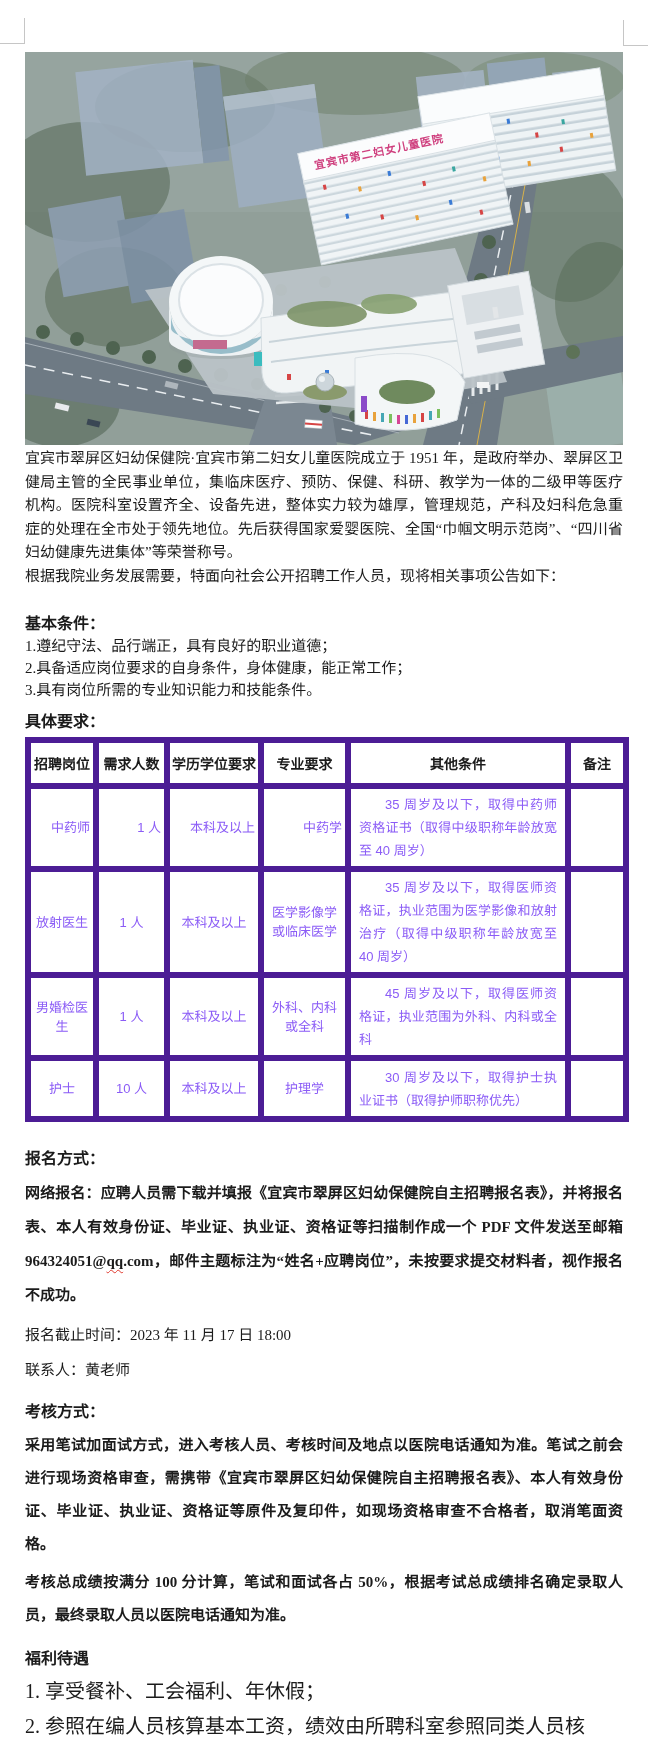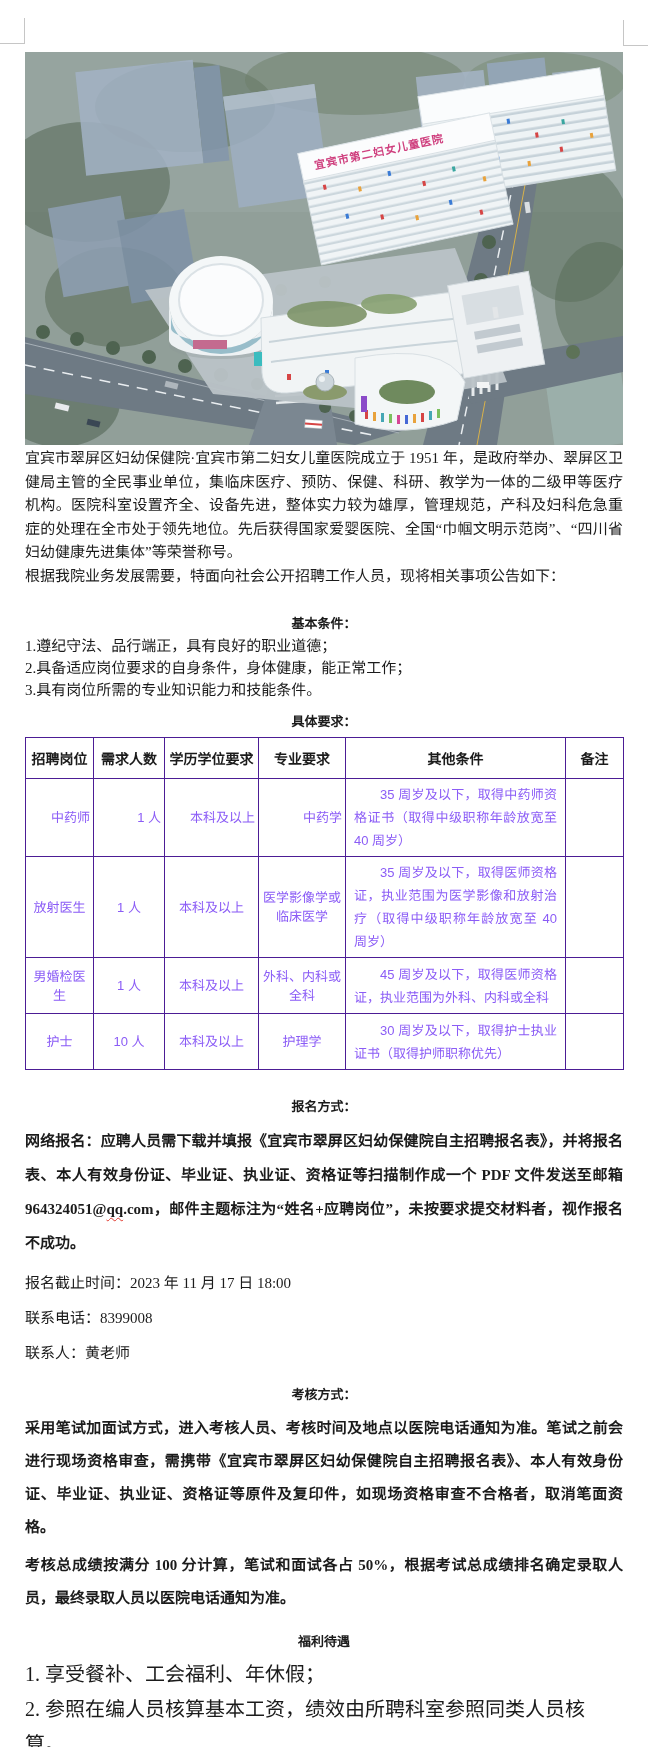--- a/index.html
+++ b/index.html
@@ -8,27 +8,27 @@
     font-family:"Liberation Serif","DejaVu Serif",serif;color:#1b1b1b;
   }
   .crop-mark{position:absolute;}
   .crop-mark.left{left:0;top:18px;width:24px;height:25px;border-right:1px solid #c6c6c6;border-bottom:1px solid #c6c6c6;}
   .crop-mark.right{right:24px;top:20px;width:25px;height:25px;border-left:1px solid #c6c6c6;border-bottom:1px solid #c6c6c6;transform:translateX(25px);}
   .content{padding:0 25px;}
   .hero{display:block;margin-top:52px;width:598px;height:393px;}
   .intro{margin-top:2px;}
   p{margin:0;}
   .body-p{font-size:15px;line-height:23.5px;text-align:justify;}
-  .sec-heading{font-weight:bold;font-size:13px;line-height:23px;text-align:center;}
+  .sec-heading{font-weight:bold;font-size:16px;line-height:23px;}
   .basic-heading{margin-top:24px;}
   .basic-item{font-size:15px;line-height:22px;text-align:justify;}
   .req-heading{margin-top:9px;}
   table.req{border-collapse:collapse;width:100%;margin-top:4px;table-layout:fixed;
     font-family:"Liberation Sans","DejaVu Sans",sans-serif;}
-  table.req th,table.req td{border:1px solid #4c1d95;vertical-align:middle;}
+  table.req th,table.req td{border:6px solid #4c1d95;vertical-align:middle;}
   table.req th{font-family:"Liberation Serif","DejaVu Serif",serif;font-size:14px;font-weight:bold;height:36px;text-align:center;padding:2px;}
   table.req td{font-size:13px;line-height:19px;text-align:center;padding:4px 3px;color:#8b5cf6;}
   table.req td.other{text-align:justify;text-indent:2em;line-height:23px;padding:4px 8px;}
   tr.r1 td{height:48px;text-align:right;}
   tr.r2 td{height:73px;}
   tr.r3 td{height:47px;}
   tr.r4 td{height:47px;}
   .signup-heading{margin-top:25px;}
   .wide-p{font-size:15px;line-height:34px;text-align:justify;margin-top:6px;font-weight:bold;}
   .contact-line{font-size:15px;line-height:35px;}
@@ -315,21 +315,20 @@
         </tr>
       </tbody>
     </table>
   </div>
 
   <div>
     <p class="sec-heading signup-heading">报名方式：</p>
     <p class="wide-p"><span>网络报名：应聘人员需下载并填报《宜宾市翠屏区妇幼保健院自主招聘报名表》，并将报名表、本人有效身份证、毕业证、执业证、资格证等扫描制作成一个 PDF 文件发送至邮箱 </span><span>964324051@</span><span class="flagged">qq</span><span>.com</span><span>，邮件主题标注为“姓名+应聘岗位”，未按要求提交材料者，视作报名不成功。</span></p>
     <div class="contact-block">
       <p class="contact-line">报名截止时间：2023 年 11 月 17 日 18:00</p>
-      <p class="contact-line">联系电话：8399008</p>
       <p class="contact-line">联系人：黄老师</p>
     </div>
   </div>
 
   <div>
     <p class="sec-heading assess-heading">考核方式：</p>
     <p class="wide-p assess-p1">采用笔试加面试方式，进入考核人员、考核时间及地点以医院电话通知为准。笔试之前会进行现场资格审查，需携带《宜宾市翠屏区妇幼保健院自主招聘报名表》、本人有效身份证、毕业证、执业证、资格证等原件及复印件，如现场资格审查不合格者，取消笔面资格。</p>
     <p class="wide-p assess-p2">考核总成绩按满分 100 分计算，笔试和面试各占 50%，根据考试总成绩排名确定录取人员，最终录取人员以医院电话通知为准。</p>
   </div>
 

